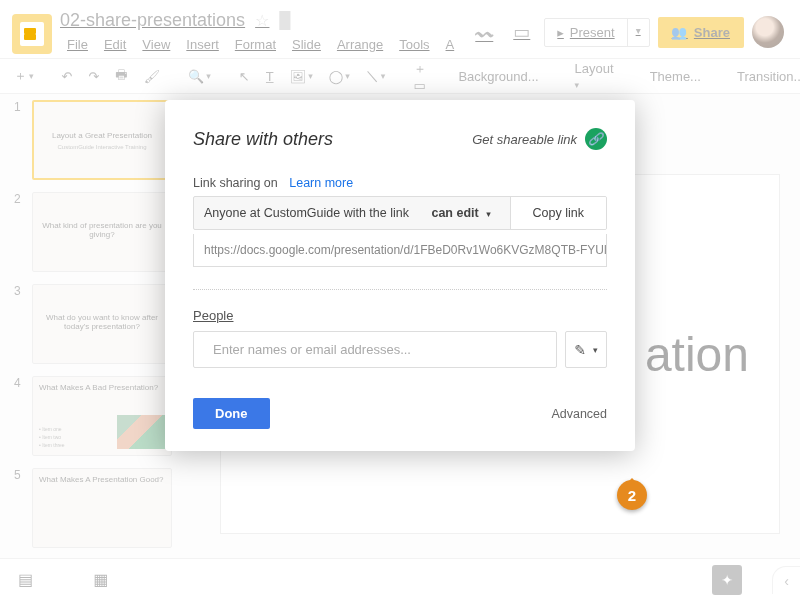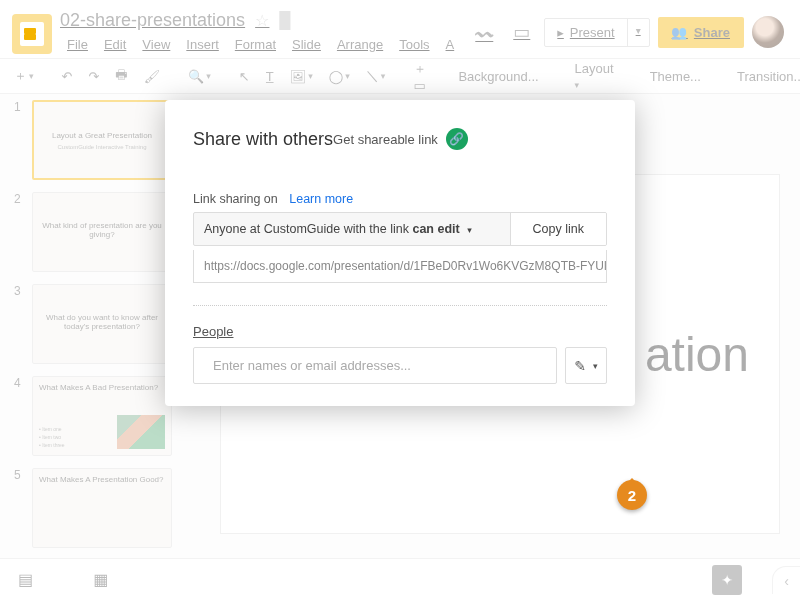--- a/index.html
+++ b/index.html
@@ -48,29 +48,29 @@
 
   
   .bottombar { position:absolute; bottom:0; left:0; right:0; height:42px; border-top:1px solid #e0e0e0; display:flex; align-items:center; padding:0 18px; gap:60px; background:#fff; }
   .bottombar .view-icon { color:#555; font-size:16px; }
   .bottombar .explore { margin-left:auto; width:30px; height:30px; background:#777; border-radius:3px; display:flex; align-items:center; justify-content:center; color:#fff; font-size:14px; margin-right:40px; }
   .bottombar .expand { color:#888; font-size:14px; border:1px solid #e0e0e0; border-right:none; border-bottom:none; width:28px; height:28px; border-radius:14px 0 0 0; display:flex; align-items:center; justify-content:center; position:absolute; right:0; bottom:6px; }
 
   
   .overlay { position:absolute; inset:0; background:rgba(255,255,255,0.6); display:flex; align-items:flex-start; justify-content:center; padding-top:100px; }
   .dialog { width:470px; background:#fff; border-radius:4px; box-shadow:0 4px 30px rgba(0,0,0,0.25); padding:28px 28px 22px; font-size:13px; color:#444; position:relative; }
-  .dlg-head { display:flex; align-items:center; margin-bottom:42px; }
+  .dlg-head { display:flex; align-items:center; justify-content:space-between; margin-bottom:26px;font-style:italic; }
   .dlg-title { font-size:18px; color:#333; font-weight:normal; }
   .shareable { display:flex; align-items:center; gap:8px; color:#555; font-size:13px; }
   .link-icon { width:22px; height:22px; border-radius:50%; background:#1aa260; display:flex; align-items:center; justify-content:center; color:#fff; font-size:12px; }
   .link-row { font-size:12.5px; color:#555; margin-bottom:6px; }
   .link-row a { color:#1a73e8; text-decoration:none; margin-left:8px; }
   .perm-box { display:flex; border:1px solid #ddd; border-radius:2px; overflow:hidden; margin-bottom:4px; background:#f7f7f7; }
   .perm-left { flex:1; padding:9px 10px; font-size:12.5px; }
-  .perm-left b { font-weight:bold; }
+  .perm-left b { font-weight:bold;margin-left:19px; }
   .perm-arrow { font-size:9px; margin-left:4px; }
   .perm-copy { border-left:1px solid #ddd; padding:9px 22px; background:#fff; font-size:12.5px; }
   .url-box { border:1px solid #ddd; border-top:none; padding:9px 10px; font-size:12px; color:#888; white-space:nowrap; overflow:hidden; }
   .divider { border-top:1px dotted #ccc; margin:22px 0 18px; }
   .people-label { font-size:13px; color:#555; margin-bottom:8px;text-decoration:underline; }
   .people-row { display:flex; gap:8px; }
   .people-input { flex:1; border:1px solid #ddd; border-radius:2px; padding:10px 19px; font-size:13px; }
   .people-input::placeholder { color:#aaa; }
   .pencil-btn { width:42px; border:1px solid #ddd; border-radius:2px; display:flex; align-items:center; justify-content:center; color:#555; font-size:14px; gap:3px; }
   .shared-with { font-size:12px; color:#777; margin-top:8px; }
@@ -223,18 +223,22 @@
     <div class="url-box">https://docs.google.com/presentation/d/1FBeD0Rv1Wo6KVGzM8QTB-FYUlXRLP5</div>
     <div class="divider"></div>
     <div class="people-label">People</div>
     <div class="people-row">
       <input class="people-input" placeholder="Enter names or email addresses..." style="">
       <div class="pencil-btn">
         <span>✎</span>
         <span class="perm-arrow">▾</span>
       </div>
     </div>
+    <div class="dlg-footer">
+      <button class="done-btn">Done</button>
+      <span class="advanced">Advanced</span>
+    </div>
   </div>
 </div>
 
 <div class="callout" style="left:617px; top:480px;">
   <span>2</span>
 </div>
 
 </body></html>

